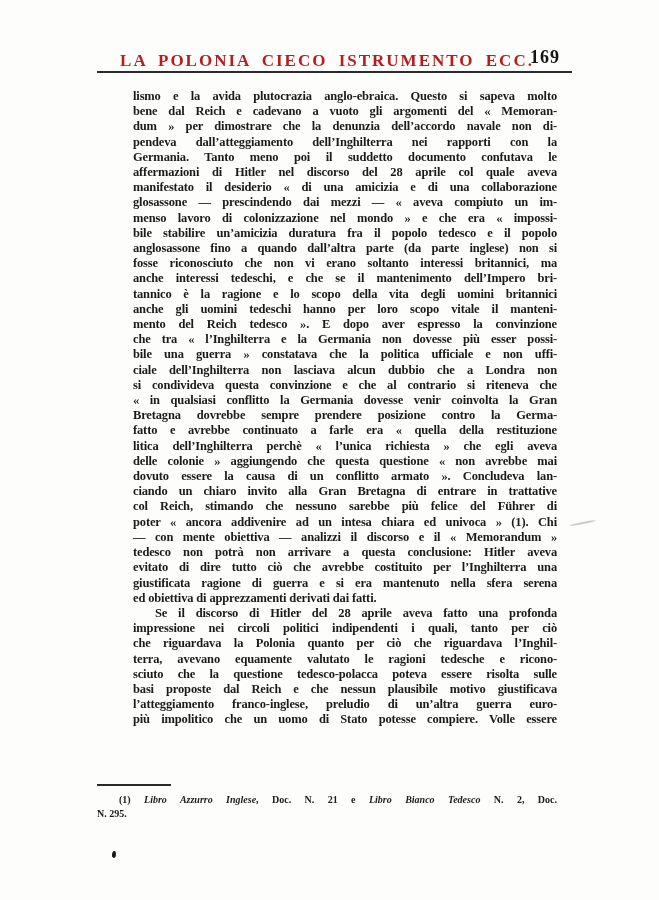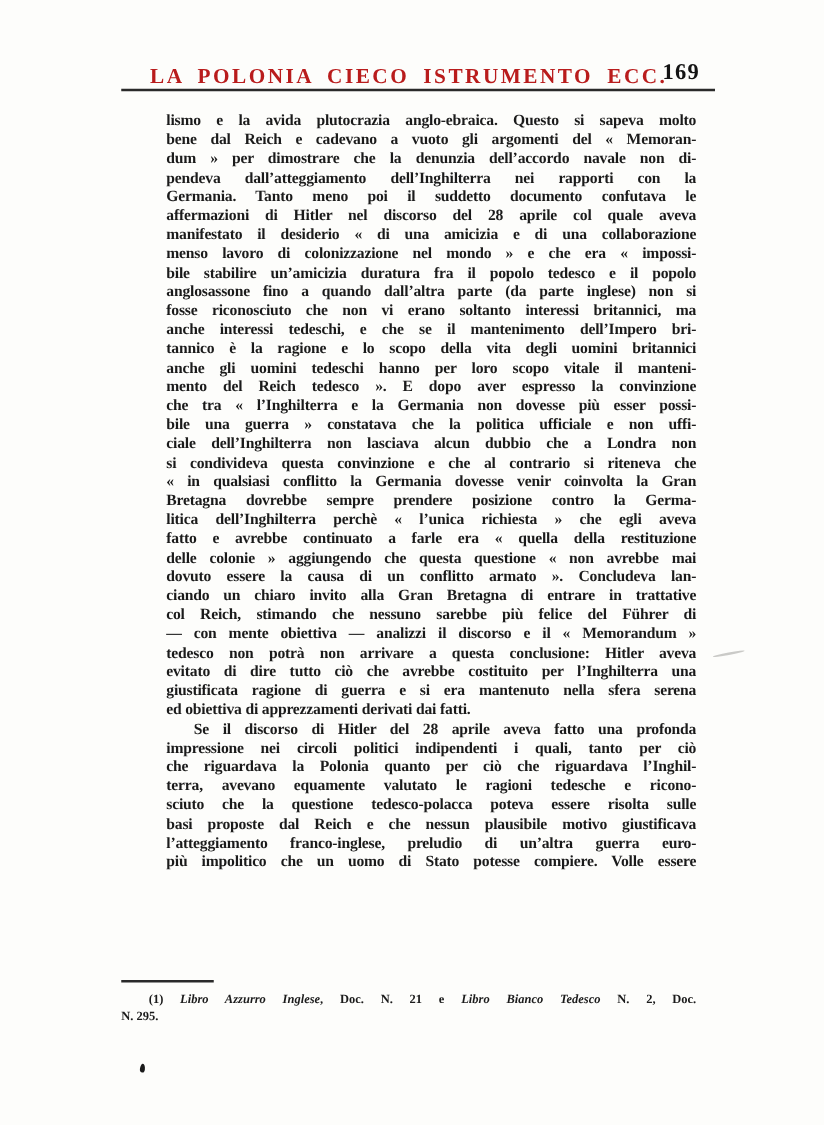--- a/index.html
+++ b/index.html
@@ -75,40 +75,42 @@
   <div class="header-rule"></div>
 
   <div class="body-text">
       <div class="line">lismo e la avida plutocrazia anglo-ebraica. Questo si sapeva molto</div>
       <div class="line">bene dal Reich e cadevano a vuoto gli argomenti del « Memoran-</div>
       <div class="line">dum » per dimostrare che la denunzia dell’accordo navale non di-</div>
       <div class="line">pendeva dall’atteggiamento dell’Inghilterra nei rapporti con la</div>
       <div class="line">Germania. Tanto meno poi il suddetto documento confutava le</div>
       <div class="line">affermazioni di Hitler nel discorso del 28 aprile col quale aveva</div>
       <div class="line">manifestato il desiderio « di una amicizia e di una collaborazione</div>
+      <div class="line">glosassone — prescindendo dai mezzi — « aveva compiuto un im-</div>
       <div class="line">menso lavoro di colonizzazione nel mondo » e che era « impossi-</div>
       <div class="line">bile stabilire un’amicizia duratura fra il popolo tedesco e il popolo</div>
       <div class="line">anglosassone fino a quando dall’altra parte (da parte inglese) non si</div>
       <div class="line">fosse riconosciuto che non vi erano soltanto interessi britannici, ma</div>
       <div class="line">anche interessi tedeschi, e che se il mantenimento dell’Impero bri-</div>
       <div class="line">tannico è la ragione e lo scopo della vita degli uomini britannici</div>
       <div class="line">anche gli uomini tedeschi hanno per loro scopo vitale il manteni-</div>
       <div class="line">mento del Reich tedesco ». E dopo aver espresso la convinzione</div>
       <div class="line">che tra « l’Inghilterra e la Germania non dovesse più esser possi-</div>
       <div class="line">bile una guerra » constatava che la politica ufficiale e non uffi-</div>
       <div class="line">ciale dell’Inghilterra non lasciava alcun dubbio che a Londra non</div>
       <div class="line">si condivideva questa convinzione e che al contrario si riteneva che</div>
       <div class="line">« in qualsiasi conflitto la Germania dovesse venir coinvolta la Gran</div>
       <div class="line">Bretagna dovrebbe sempre prendere posizione contro la Germa-</div>
+      <div class="line">fatto e avrebbe continuato a farle era « quella della restituzione</div>
       <div class="line">litica dell’Inghilterra perchè « l’unica richiesta » che egli aveva</div>
-      <div class="line">fatto e avrebbe continuato a farle era « quella della restituzione</div>
       <div class="line">delle colonie » aggiungendo che questa questione « non avrebbe mai</div>
       <div class="line">dovuto essere la causa di un conflitto armato ». Concludeva lan-</div>
       <div class="line">ciando un chiaro invito alla Gran Bretagna di entrare in trattative</div>
       <div class="line">col Reich, stimando che nessuno sarebbe più felice del Führer di</div>
+      <div class="line">poter « ancora addivenire ad un intesa chiara ed univoca » (1). Chi</div>
       <div class="line">— con mente obiettiva — analizzi il discorso e il « Memorandum »</div>
       <div class="line">tedesco non potrà non arrivare a questa conclusione: Hitler aveva</div>
       <div class="line">evitato di dire tutto ciò che avrebbe costituito per l’Inghilterra una</div>
       <div class="line">giustificata ragione di guerra e si era mantenuto nella sfera serena</div>
       <div class="line endline">ed obiettiva di apprezzamenti derivati dai fatti.</div>
       <div class="line indent">Se il discorso di Hitler del 28 aprile aveva fatto una profonda</div>
       <div class="line">impressione nei circoli politici indipendenti i quali, tanto per ciò</div>
       <div class="line">che riguardava la Polonia quanto per ciò che riguardava l’Inghil-</div>
       <div class="line">terra, avevano equamente valutato le ragioni tedesche e ricono-</div>
       <div class="line">sciuto che la questione tedesco-polacca poteva essere risolta sulle</div>

